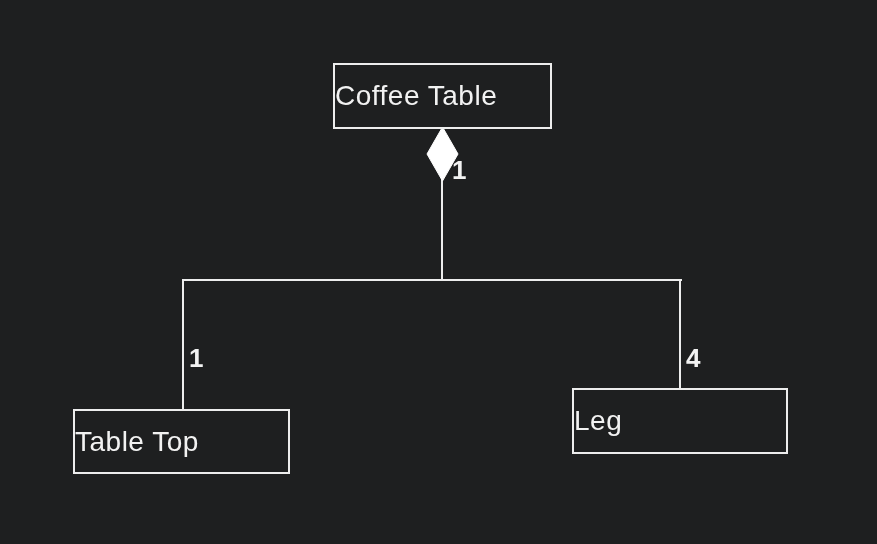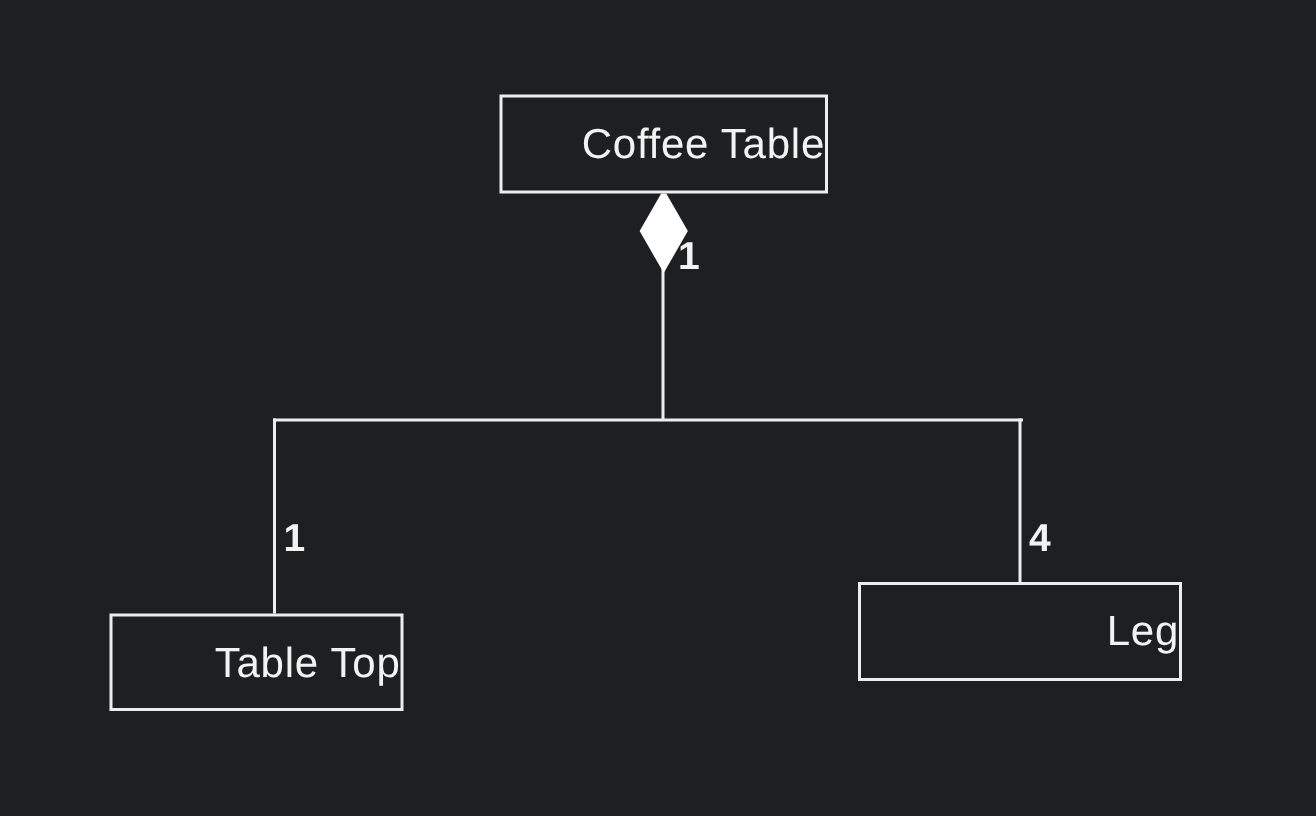--- a/index.html
+++ b/index.html
@@ -16,27 +16,27 @@
     overflow:hidden;
     font-family:"Liberation Sans", sans-serif;
   }
   .node{
     position:absolute;
     box-sizing:border-box;
     border:2px solid var(--line);
     background:var(--bg);
     display:flex;
     align-items:center;
-    justify-content:flex-end;
+    justify-content:flex-start;
     color:var(--text);
     font-size:28px;
     letter-spacing:0.5px;
   }
   .node-parent{left:333px; top:63px; width:219px; height:66px;}
-  .node-left  {left:73px;  top:409px; width:196px; height:65px;}
+  .node-left  {left:73px;  top:409px; width:217px; height:65px;}
   .node-right {left:572px; top:388px; width:216px; height:66px;}
   .edge{
     position:absolute;
     background:var(--line);
   }
   .edge-stem {left:441px; top:176px; width:2px;  height:104px;}
   .edge-h    {left:182px; top:279px; width:500px; height:2px;}
   .edge-vl   {left:182px; top:279px; width:2px;  height:131px;}
   .edge-vr   {left:679px; top:279px; width:2px;  height:131px;}
   .diamond{

